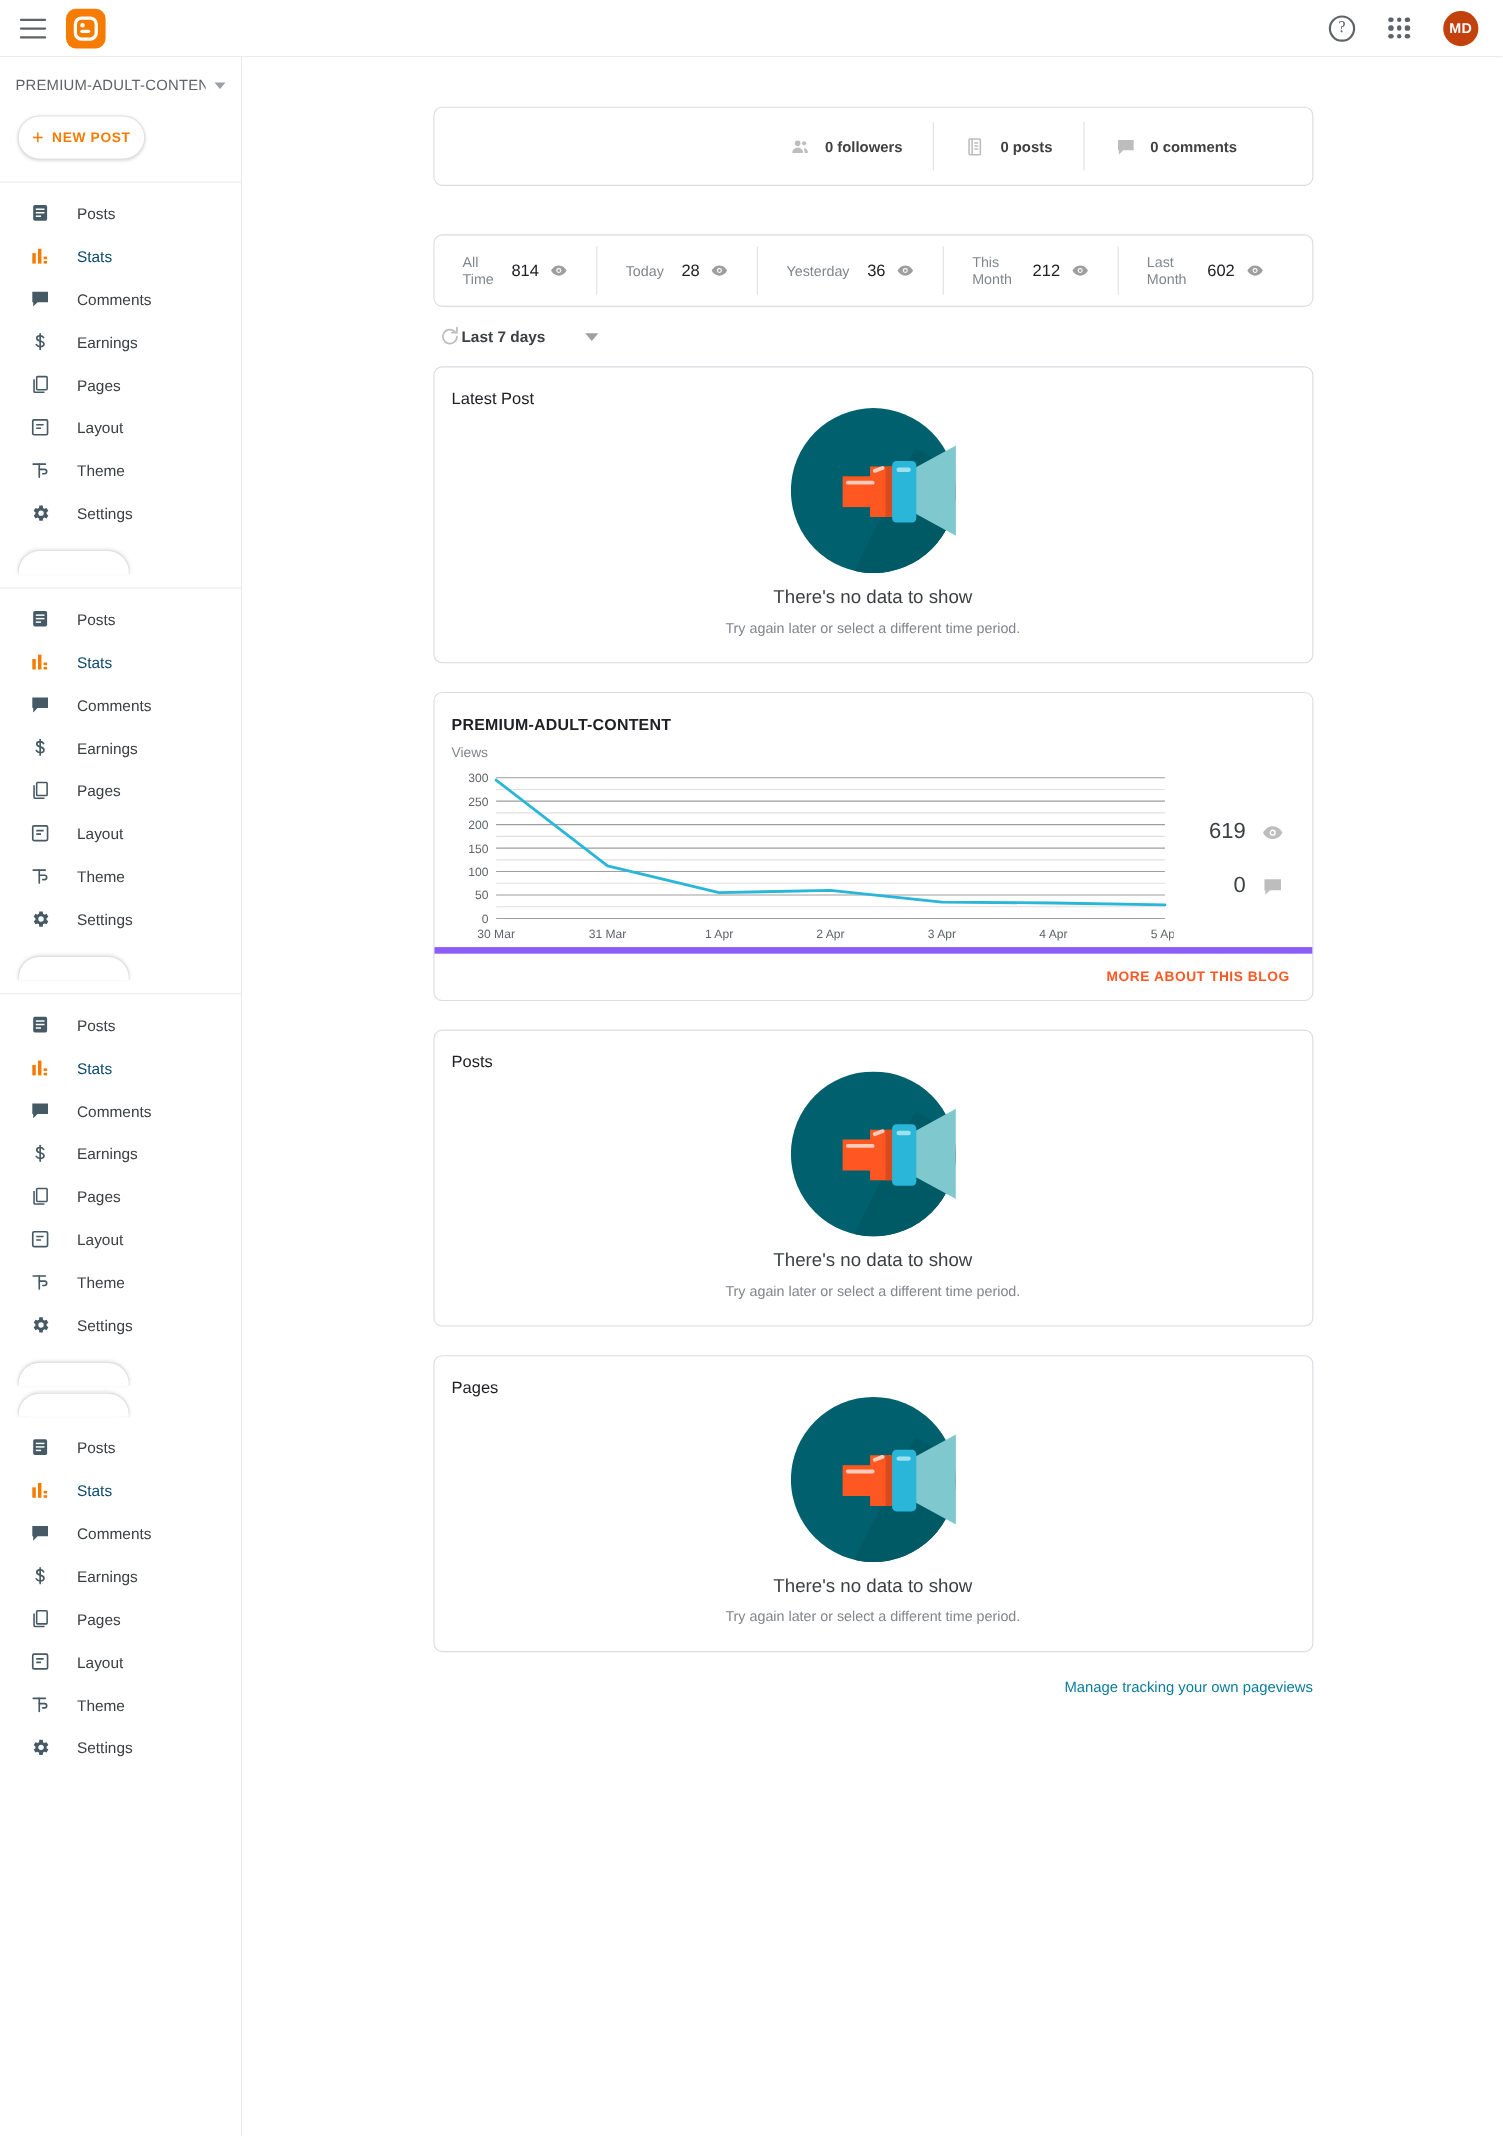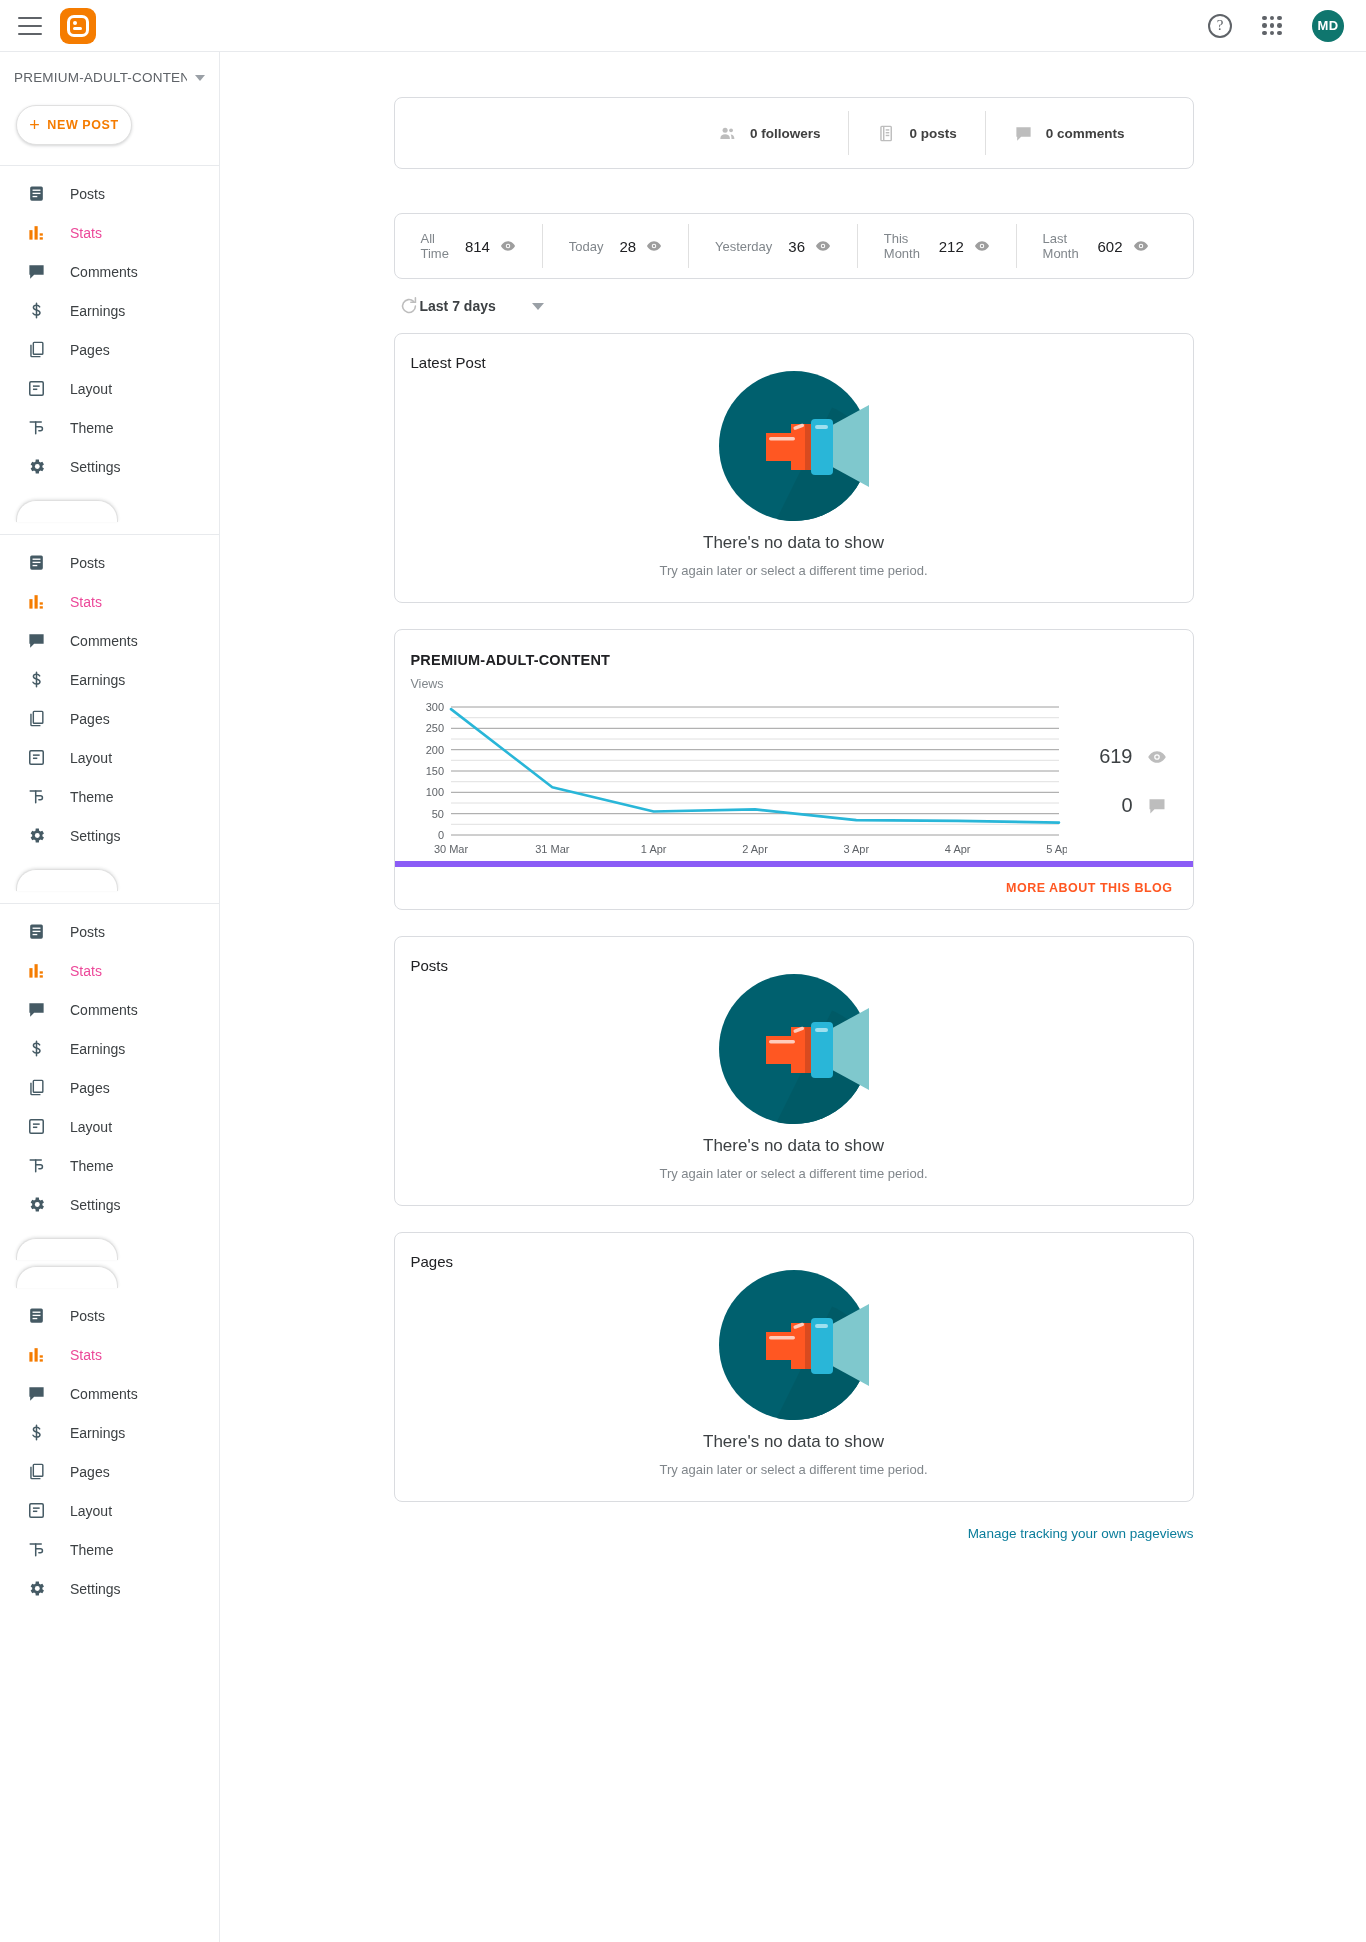--- a/index.html
+++ b/index.html
@@ -58,21 +58,21 @@
     font-family: "Liberation Serif", serif;
   }
   .apps-grid {
     width: 20px; height: 20px;
     display: grid; grid-template-columns: repeat(3,1fr); grid-template-rows: repeat(3,1fr);
     gap: 3px; cursor: pointer;
   }
   .apps-grid i { background: #5f6368; border-radius: 50%; display: block; }
   .avatar {
     width: 32px; height: 32px; border-radius: 50%;
-    background: #0f766e; color: #fff;
+    background: #c2410c; color: #fff;
     display: flex; align-items: center; justify-content: center;
     font-size: 13px; font-weight: bold; cursor: pointer; letter-spacing: .3px;
   }
 
   
   .sidebar {
     position: absolute; top: 52px; left: 0;
     width: 220px; height: 1890px;
     background: #fff;
     border-right: 1px solid #e8eaed;
@@ -103,21 +103,21 @@
     cursor: pointer;
   }
   .new-post-btn .plus { font-size: 18px; font-weight: normal; margin-right: 7px; line-height: 1; }
   .nav-divider { height: 1px; background: #e8eaed; margin: 20px 0 0 0; }
   .nav-list { padding-top: 8px; }
   .nav-item {
     display: flex; align-items: center;
     height: 39px; padding-left: 26px;
     font-size: 14px; color: #3c4043; cursor: pointer;
   }
-  .nav-item.active { color: #ec4899; }
+  .nav-item.active { color: #0c4a6e; }
   .nav-item .ico {
     width: 20px; height: 20px; margin-right: 24px;
     display: flex; align-items: center; justify-content: center;
     flex-shrink: 0;
   }
   .nav-group-sep { height: 1px; background: #e8eaed; margin-top: 12px; }
   .partial-btn {
     margin: 14px 0 0 16px;
     width: 102px; height: 22px; border-radius: 20px 20px 0 0;
     background: #fff; border: 1px solid #e0e0e0; border-bottom: none;

